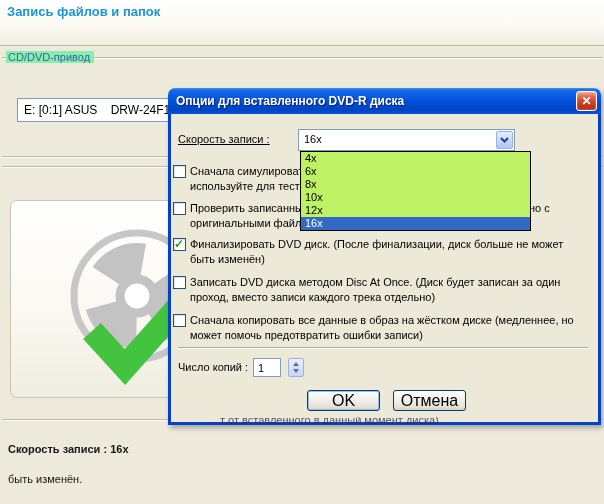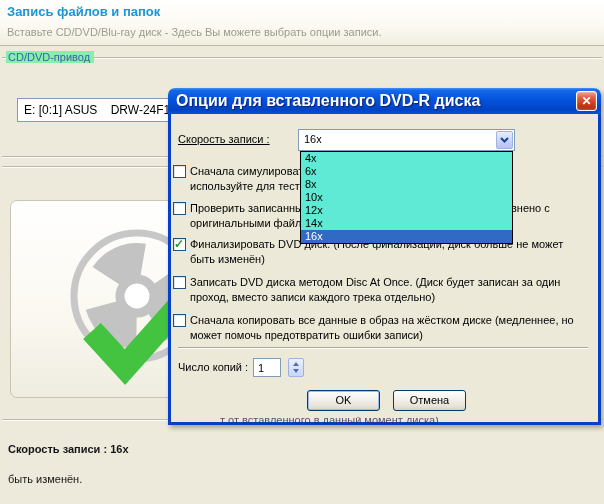--- a/index.html
+++ b/index.html
@@ -49,21 +49,21 @@
     position:absolute; left:168px; top:88px; width:433px; height:337px; z-index:20;
     box-shadow:2px 3px 5px rgba(0,0,0,.30); border-radius:7px 7px 0 0;
   }
   .titlebar {
     position:absolute; left:0; top:0; right:0; height:26px;
     border-radius:7px 7px 0 0;
     background:linear-gradient(180deg,#3B95F4 0%,#1767EA 9%,#0353DD 45%,#0143C2 84%,#0353DD 100%);
   }
   .dlg-title {
     position:absolute; left:8px; top:0; line-height:26px; color:#FFFFFF;
-    font-weight:bold; font-size:16px; text-shadow:1px 1px 1px rgba(5,30,110,.9); white-space:nowrap;
+    font-weight:bold; font-size:12px; text-shadow:1px 1px 1px rgba(5,30,110,.9); white-space:nowrap;
   }
   .close-btn {
     position:absolute; right:4px; top:3px; width:21px; height:20px; box-sizing:border-box;
     border:1px solid #FFFFFF; border-radius:3px; cursor:default;
     background:linear-gradient(180deg,#F2A490 0%,#E0604A 30%,#CC3A1F 65%,#AE2D15 100%);
     color:#FFF; font-weight:bold; font-size:12px; text-align:center; line-height:18px;
     box-shadow:inset 0 0 2px rgba(255,255,255,.55);
   }
   .dlg-body {
     position:absolute; left:0; top:26px; right:0; bottom:0; box-sizing:border-box;
@@ -78,22 +78,22 @@
     background:#FFFFFF; border:1px solid #7F9DB9;
   }
   .combo .val { position:absolute; left:5px; top:3px; color:#000; }
   .combo .drop-btn {
     position:absolute; top:1px; right:1px; bottom:1px; width:17px;
     background:linear-gradient(180deg,#E6EDFD 0%,#CBD9F8 50%,#AFC5F2 100%);
     border:1px solid #9EB2E0; border-radius:2px; box-sizing:border-box;
     display:flex; align-items:center; justify-content:center;
   }
   .droplist {
-    position:absolute; left:129px; top:37px; width:213px; box-sizing:border-box;
-    background:#5eead4; border:1px solid #000000; z-index:5;
+    position:absolute; left:129px; top:37px; width:231px; box-sizing:border-box;
+    background:#bef264; border:1px solid #000000; z-index:5;
   }
   .opt { height:13px; line-height:13px; padding-left:4px; color:#000; }
   .opt.selected { background:#316AC5; color:#FFFFFF; }
 
   
   .cb-row { position:absolute; left:2px; }
   .cbx {
     position:absolute; left:0; top:1px; width:13px; height:13px; box-sizing:border-box;
     background:#FFFFFF; border:1px solid #1D5281; box-shadow:inset 1px 1px 1px rgba(0,0,0,.12);
   }
@@ -117,34 +117,33 @@
     display:flex; flex-direction:column; align-items:center; justify-content:space-evenly;
   }
   .tri-up { width:0; height:0; border-left:3px solid transparent; border-right:3px solid transparent; border-bottom:4px solid #4D6FAE; }
   .tri-down { width:0; height:0; border-left:3px solid transparent; border-right:3px solid transparent; border-top:4px solid #4D6FAE; }
 
   
   .btn {
     position:absolute; top:276px; width:73px; height:21px; box-sizing:border-box;
     background:linear-gradient(180deg,#FFFFFF 0%,#F2F0EA 45%,#E7E3D8 80%,#D8D2C2 100%);
     border:1px solid #003C74; border-radius:3px;
-    font-family:"Liberation Sans",sans-serif; font-size:11px; color:#000;
+    font-family:"Liberation Sans",sans-serif; font-size:16px; color:#000;
     text-align:center; line-height:19px;
   }
   .btn.ok { left:136px; box-shadow:inset 0 0 0 1px #9CBEEF; }
   .btn.cancel { left:222px; }
 </style>
 </head>
 <body>
 
 <div class="screen">
 
   <div class="header">
     <div class="page-title">Запись файлов и папок</div>
-    <div class="page-subtitle">Вставьте CD/DVD/Blu-ray диск - Здесь Вы можете выбрать опции записи.</div>
   </div>
 
   <div class="etch" style="left:2px; top:57px; width:600px;"></div>
   <div class="grp-label" style="left:6px; top:51px;">CD/DVD-привод</div>
 
   <div class="main-combo">
     <span class="val">E: [0:1] ASUS    DRW-24F1ST</span>
   </div>
 
   <div class="etch" style="left:2px; top:156px; width:600px;"></div>
@@ -183,21 +182,20 @@
           </svg>
         </span>
       </div>
 
       <div class="droplist">
         <div class="opt">4x</div>
         <div class="opt">6x</div>
         <div class="opt">8x</div>
         <div class="opt">10x</div>
         <div class="opt">12x</div>
-        <div class="opt">14x</div>
         <div class="opt selected">16x</div>
       </div>
 
       <div class="cb-row" style="top:50px;">
         <span class="cbx"></span>
         <span class="cb-label">Сначала симулировать запись. (Симуляция увеличит время,
 используйте для тестирования)</span>
       </div>
       <div class="cb-row" style="top:87px;">
         <span class="cbx"></span>

